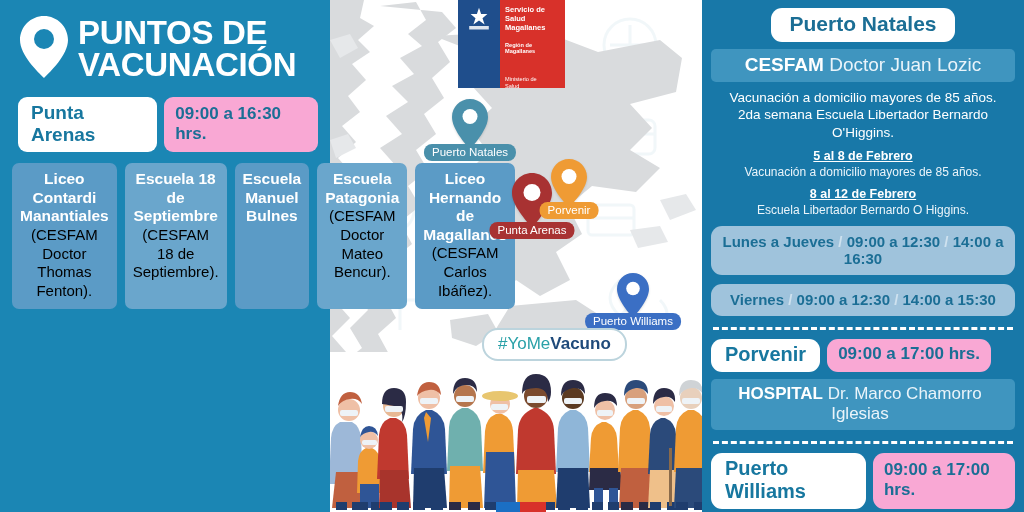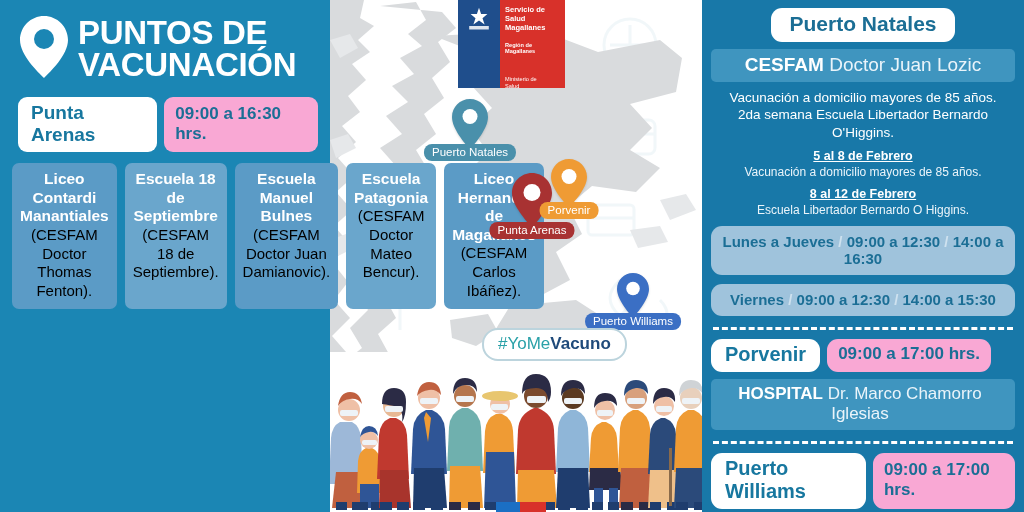--- a/index.html
+++ b/index.html
@@ -212,21 +212,20 @@
       <div class="card">
         <div class="c-name">Liceo Contardi Manantiales</div>
         <div class="c-sub">(CESFAM Doctor Thomas Fenton).</div>
       </div>
       <div class="card">
         <div class="c-name">Escuela 18 de Septiembre</div>
         <div class="c-sub">(CESFAM 18 de Septiembre).</div>
       </div>
       <div class="card">
         <div class="c-name">Escuela Manuel Bulnes</div>
-        <div class="c-sub">(CESFAM Doctor Juan Damianovic).</div>
       </div>
       <div class="card">
         <div class="c-name">Escuela Patagonia</div>
         <div class="c-sub">(CESFAM Doctor Mateo Bencur).</div>
       </div>
       <div class="card">
         <div class="c-name">Liceo Hernando de Magallanes</div>
         <div class="c-sub">(CESFAM Carlos Ibáñez).</div>
       </div>
     </div>

